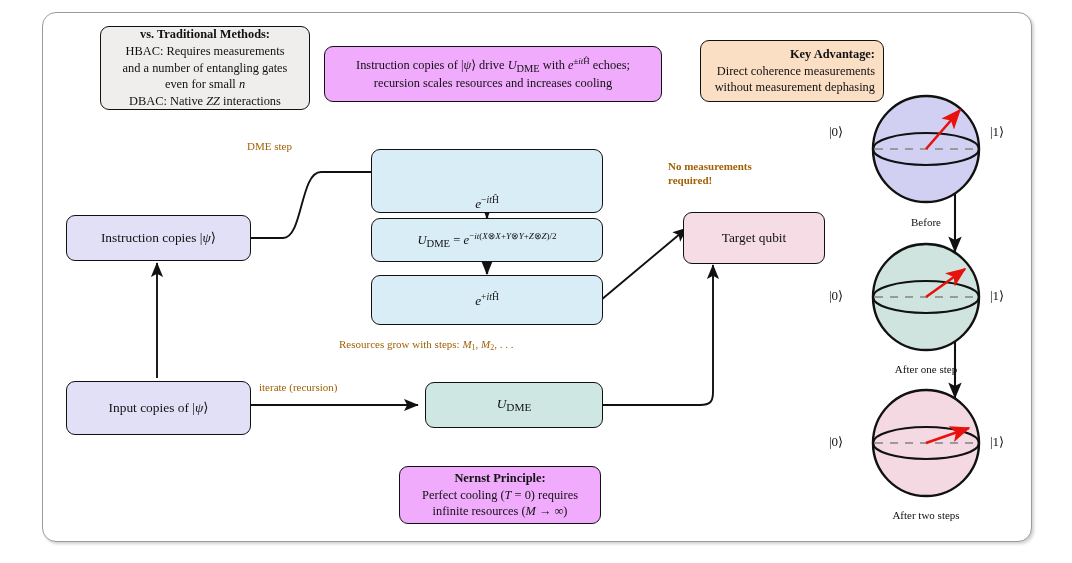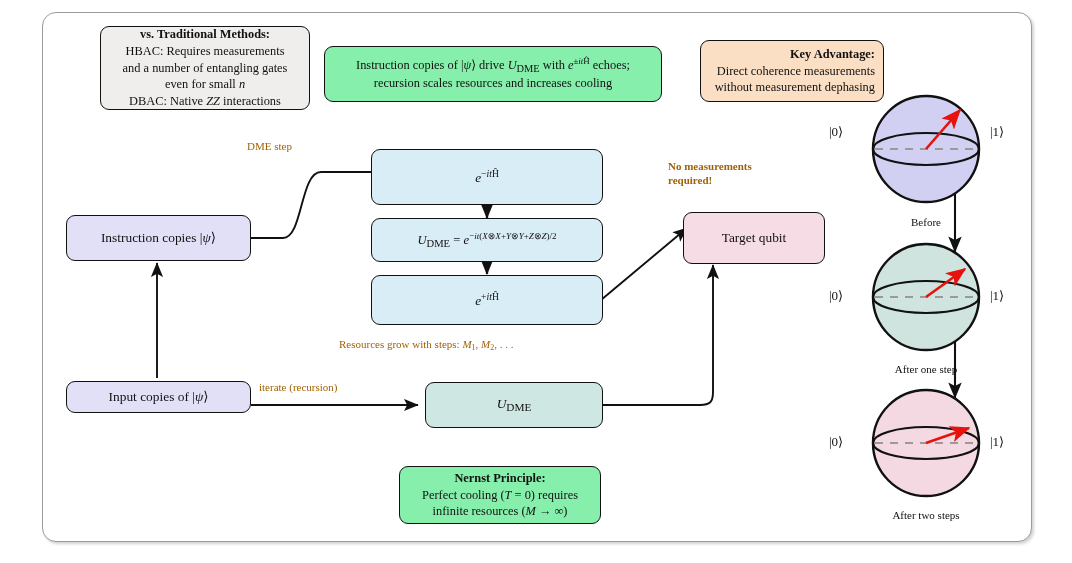--- a/index.html
+++ b/index.html
@@ -17,21 +17,21 @@
     position:absolute;box-sizing:border-box;
     border:1.7px solid #111;border-radius:9px;
     text-align:center;line-height:1.34;
     font-size:12.4px;color:#111;
     display:flex;flex-direction:column;justify-content:center;align-items:center;
     padding:4px 8px;
     margin-left:32px;
   }
   .note .hd{font-weight:bold;}
   .note-grey{background:#efeeec;}
-  .note-tan{background:#86efac;font-family:Liberation Serif, serif;}
+  .note-tan{background:#f0abfc;font-family:Liberation Serif, serif;}
   .note-peach{background:#fbdfc4;align-items:flex-end;}
 
   
   .fbox{
     position:absolute;box-sizing:border-box;
     border:1.7px solid #111;border-radius:9px;
     display:flex;align-items:center;justify-content:center;
     font-size:13.4px;color:#111;text-align:center;
   }
   .lav{background:#e2e0f7;}
@@ -114,25 +114,25 @@
   <div class="note note-tan" style="left:367px;top:466px;width:202px;height:58px;">
     <div class="hd">Nernst Principle:</div>
     <div>Perfect cooling (<span class="mi">T</span> = 0) requires</div>
     <div>infinite resources (<span class="mi">M</span> → ∞)</div>
   </div>
 
   <div class="fbox lav" style="left:66px;top:215px;width:185px;height:46px;">
     <span>Instruction copies |<span class="mi">ψ</span>⟩</span>
   </div>
 
-  <div class="fbox lav" style="left:66px;top:381px;width:185px;height:32px;">
+  <div class="fbox lav" style="left:66px;top:381px;width:185px;height:54px;">
     <span>Input copies of |<span class="mi">ψ</span>⟩</span>
   </div>
 
-  <div class="fbox blue" style="left:371px;top:149px;width:232px;height:56px;">
+  <div class="fbox blue" style="left:371px;top:149px;width:232px;height:64px;align-items:flex-end;">
     <span><span class="mi">e</span><span class="sup">−<span class="mi">it</span>Ĥ</span></span>
   </div>
 
   <div class="fbox blue" style="left:371px;top:218px;width:232px;height:44px;font-size:12.6px;">
     <span><span class="mi">U</span><span class="sub rm sc">DME</span> = <span class="mi">e</span><span class="sup">−<span class="mi">it</span>(<span class="mi">X</span>⊗<span class="mi">X</span>+<span class="mi">Y</span>⊗<span class="mi">Y</span>+<span class="mi">Z</span>⊗<span class="mi">Z</span>)/2</span></span>
   </div>
 
   <div class="fbox blue" style="left:371px;top:275px;width:232px;height:50px;">
     <span><span class="mi">e</span><span class="sup">+<span class="mi">it</span>Ĥ</span></span>
   </div>

